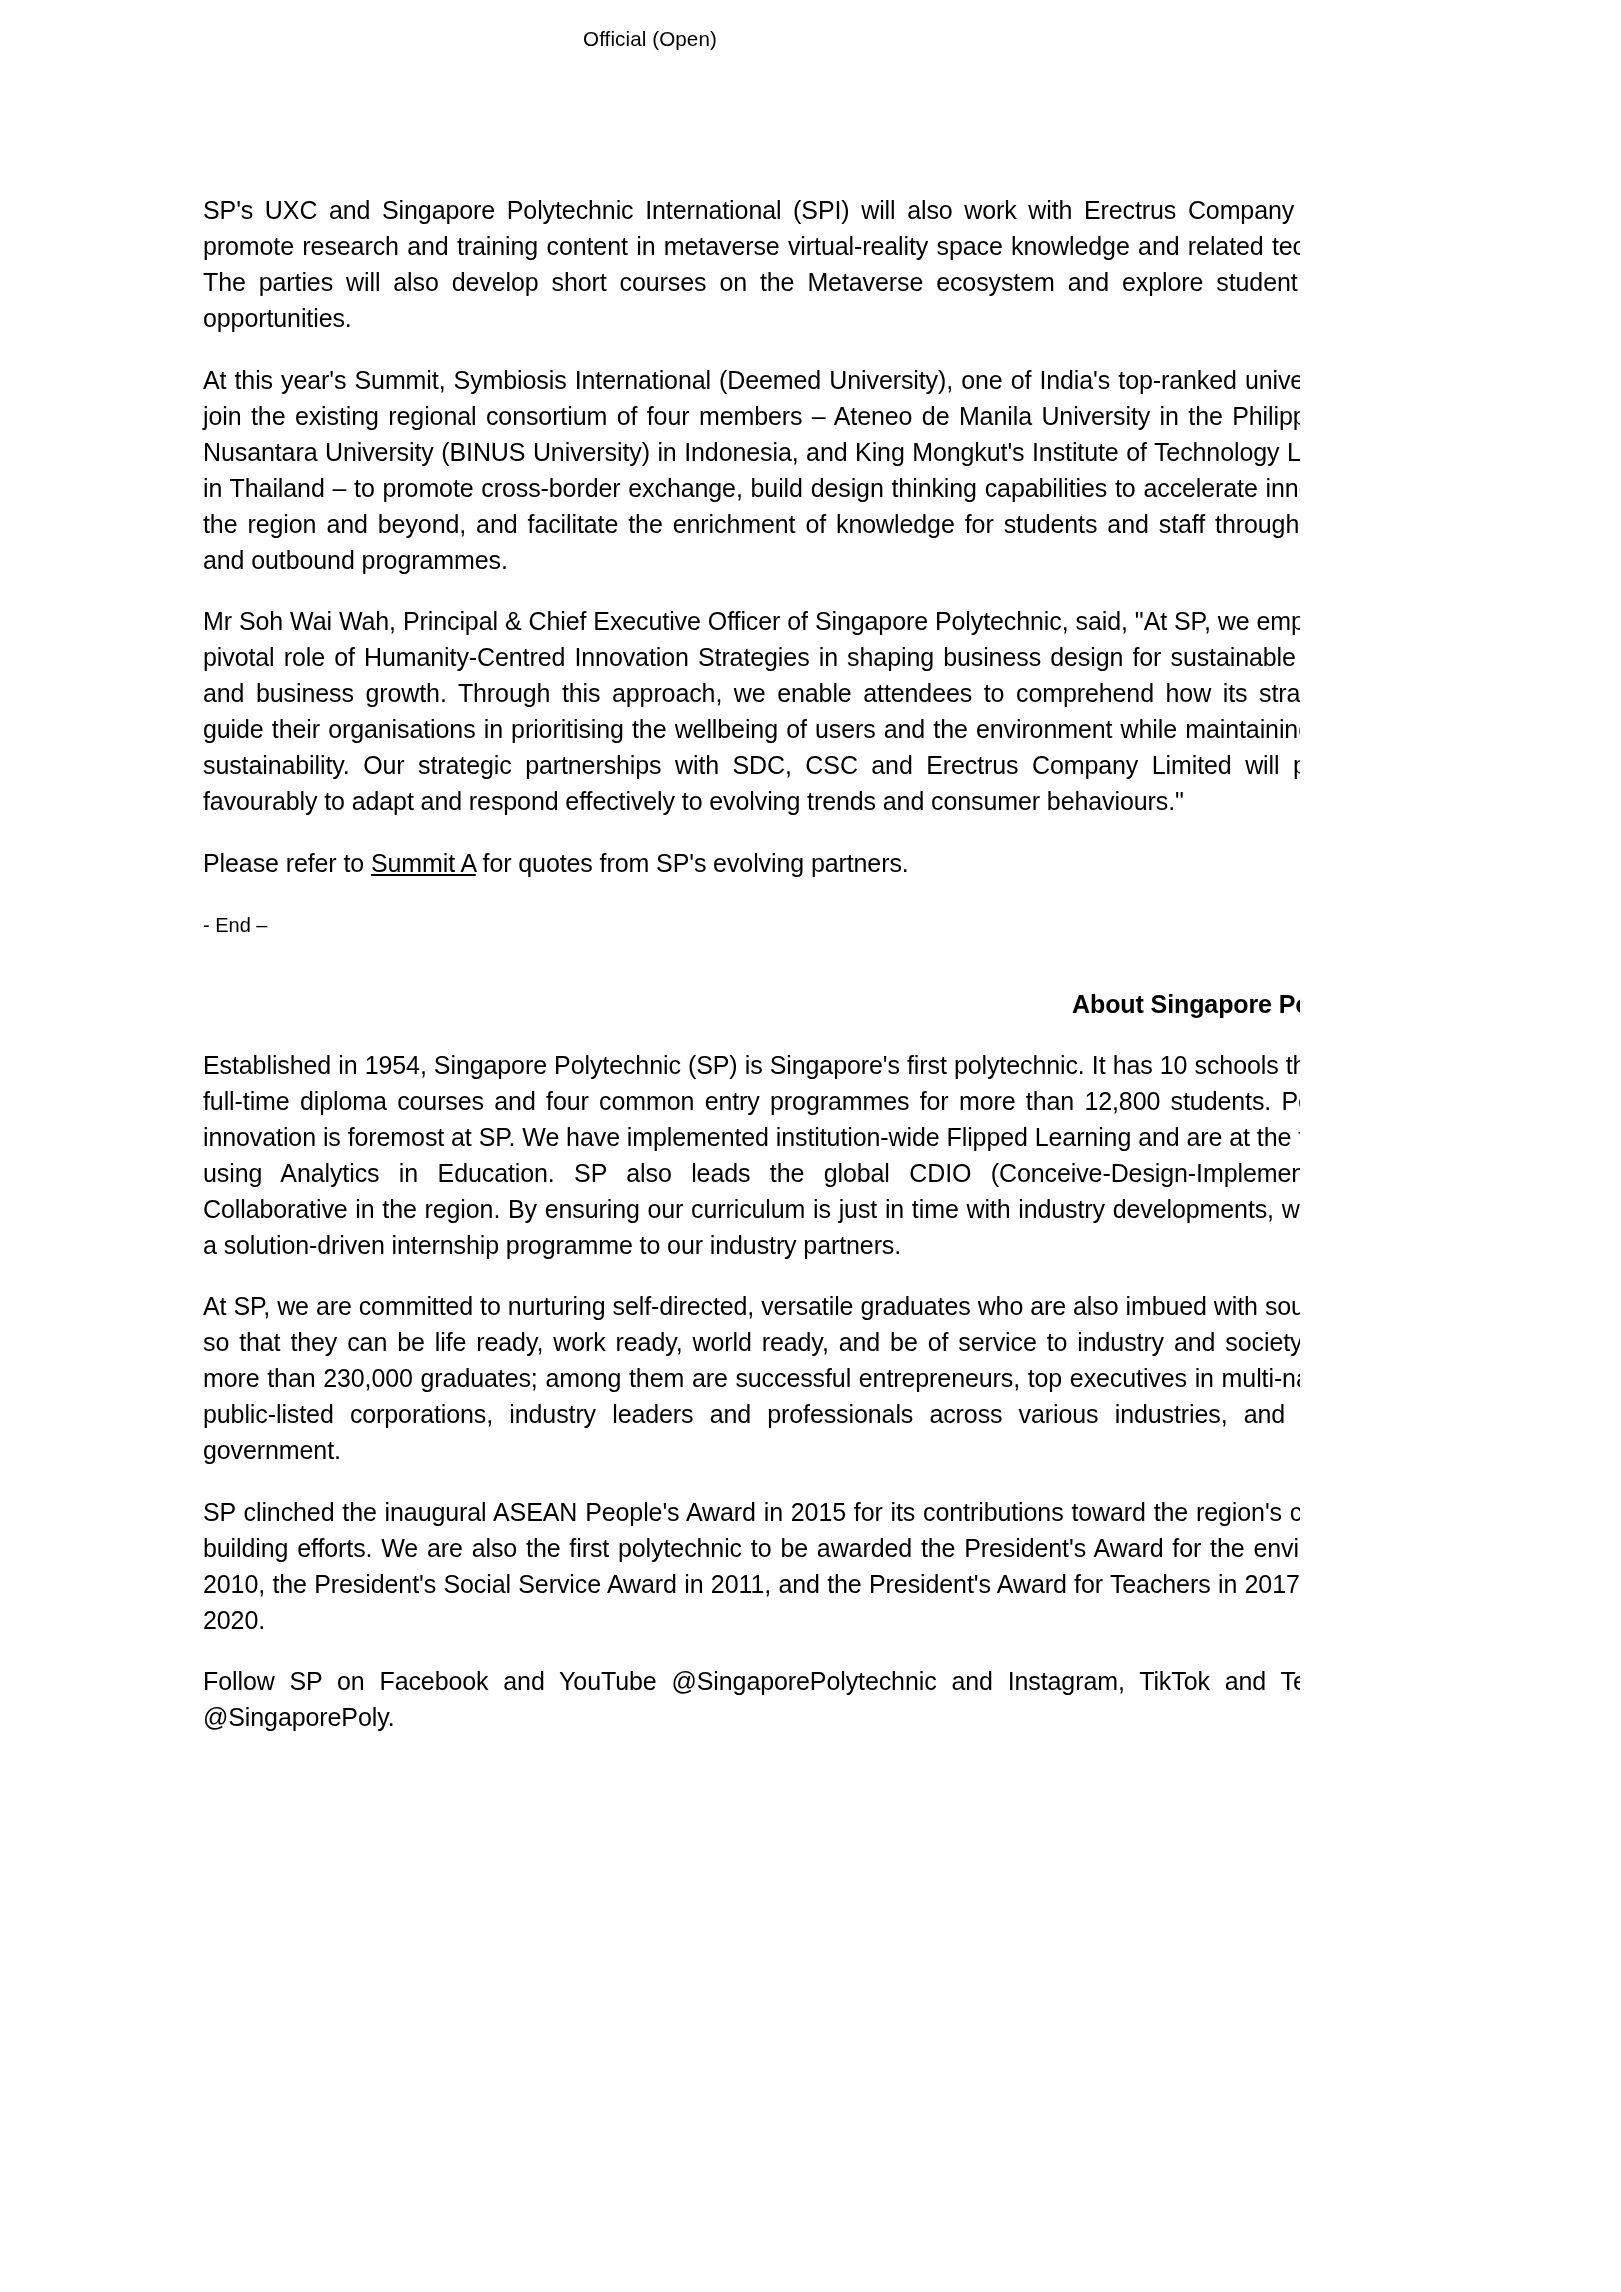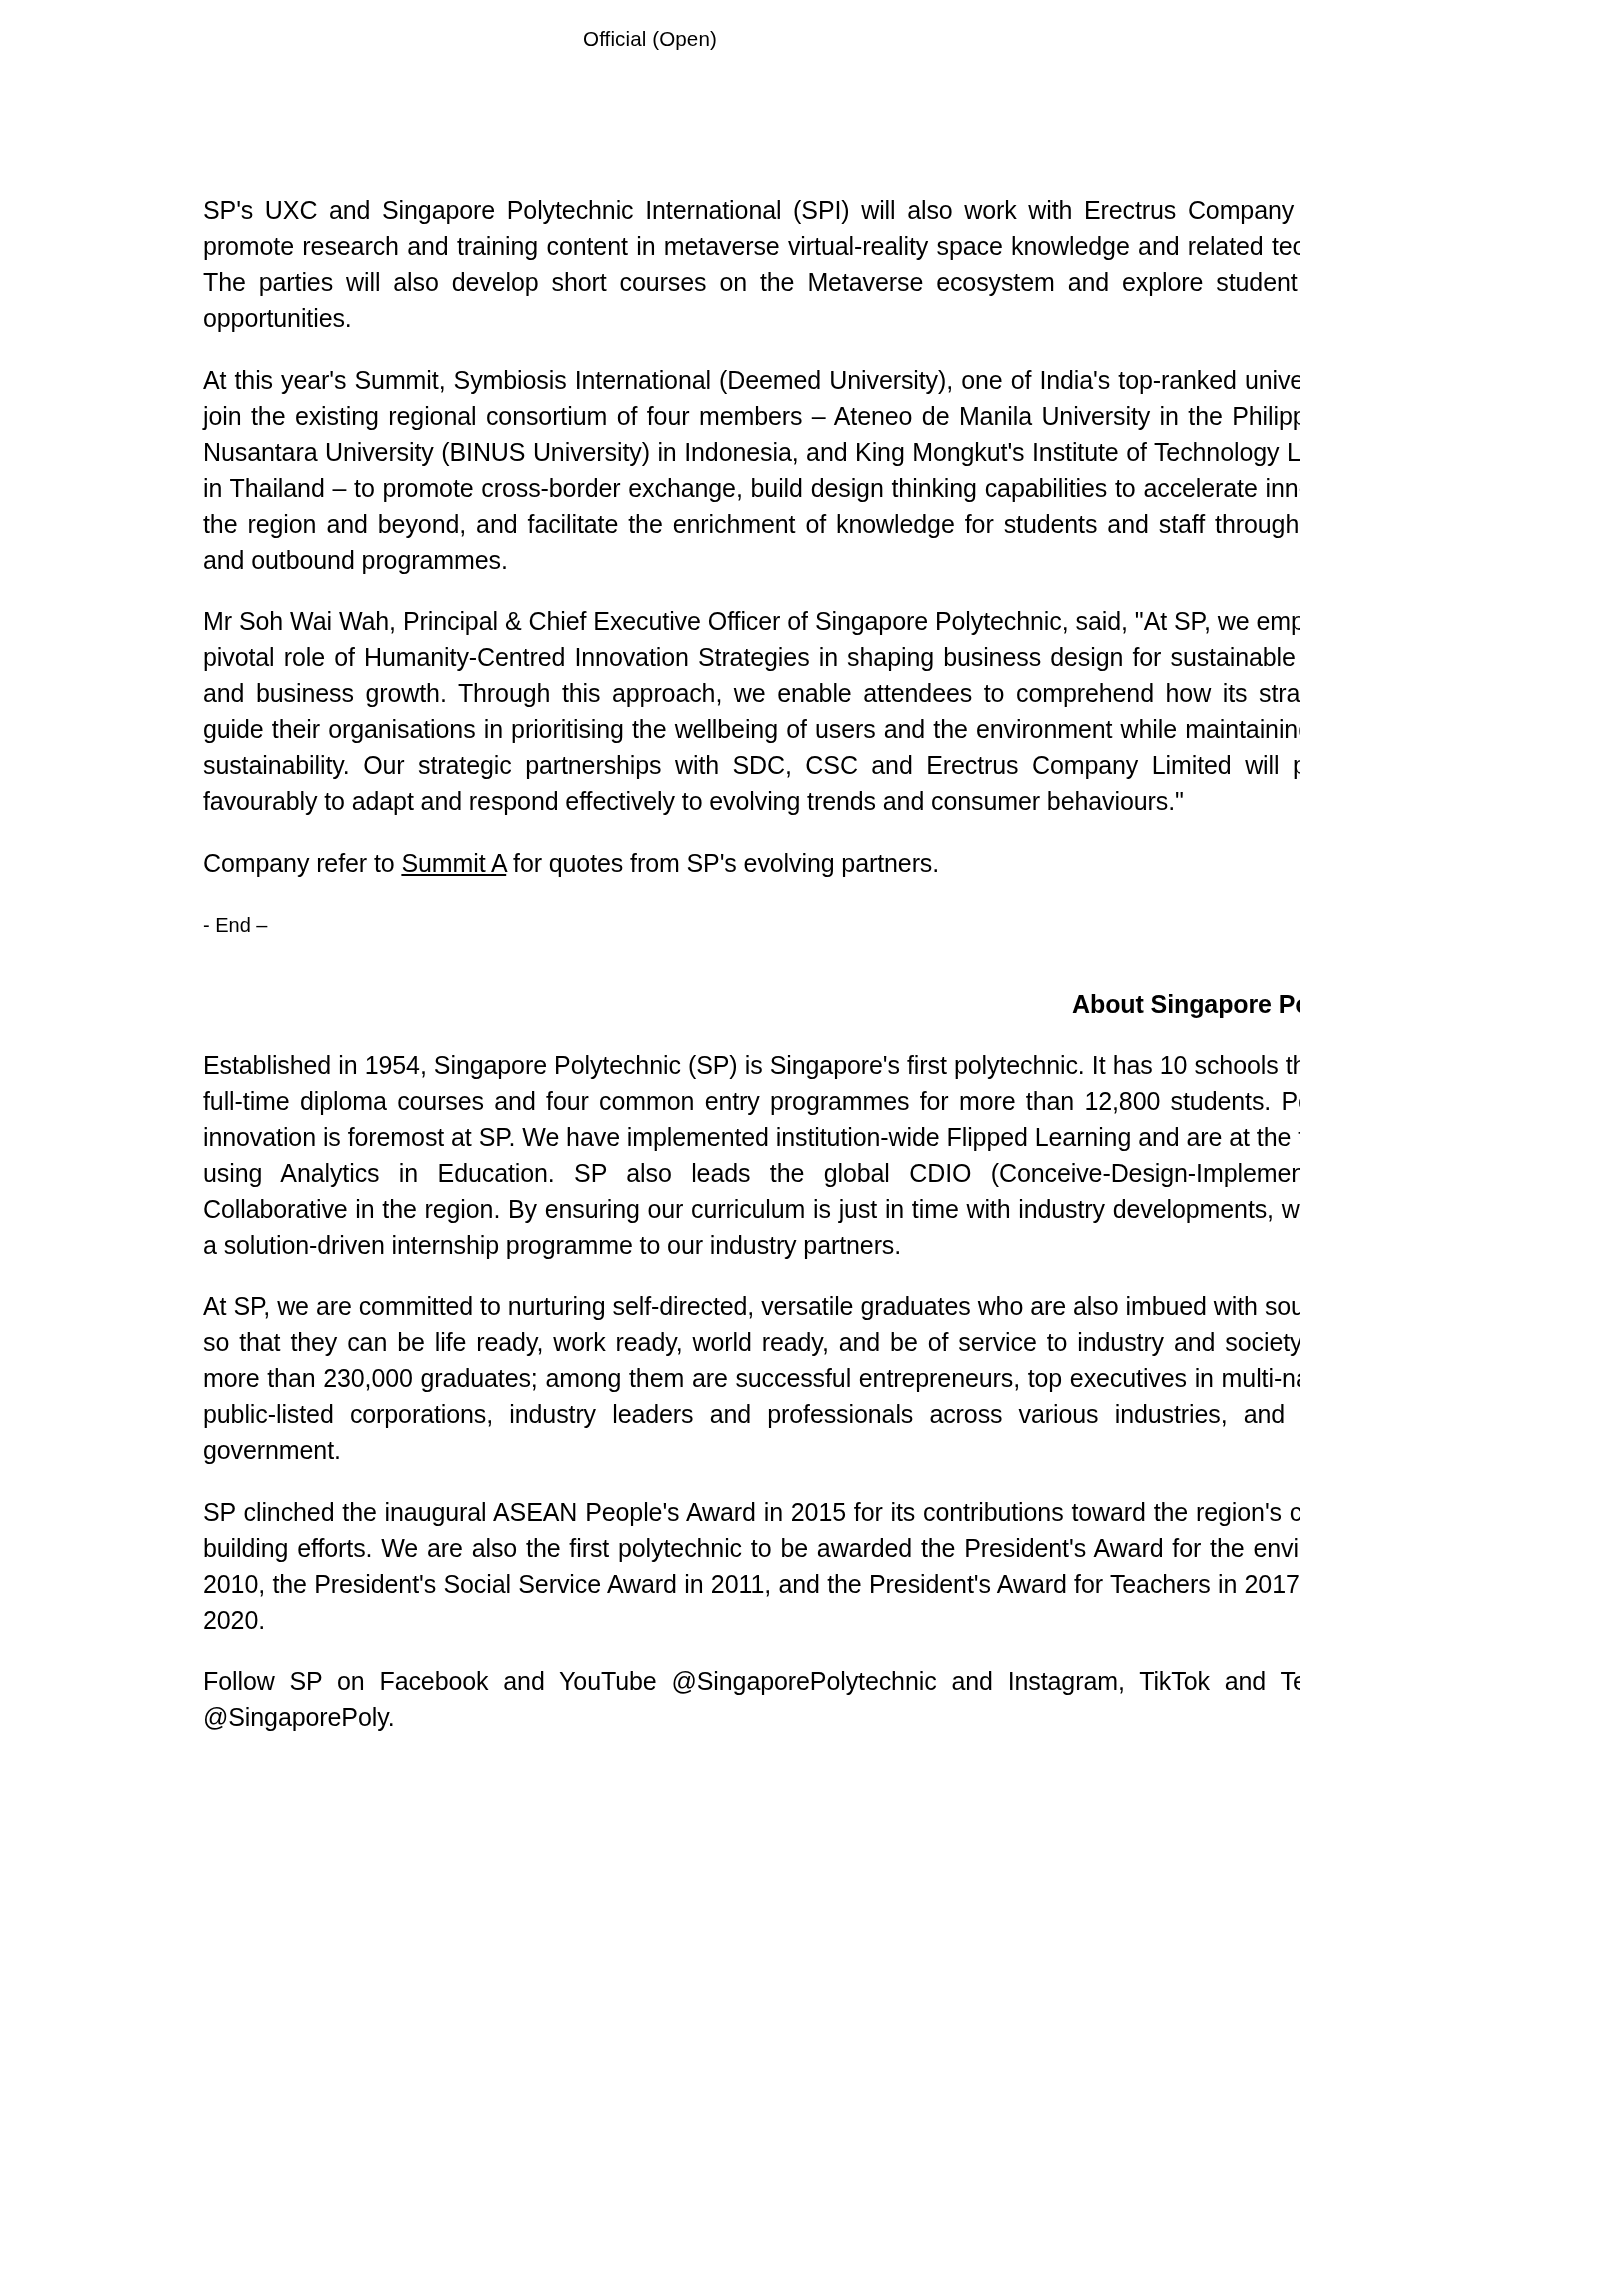--- a/index.html
+++ b/index.html
@@ -73,21 +73,21 @@
   <div class="doc-header">Official (Open)</div>
 
   <div class="body-col">
 
     <p class="para">SP's UXC and Singapore Polytechnic International (SPI) will also work with Erectrus Company Limited to promote research and training content in metaverse virtual-reality space knowledge and related technologies. The parties will also develop short courses on the Metaverse ecosystem and explore student internship opportunities.</p>
 
     <p class="para">At this year's Summit, Symbiosis International (Deemed University), one of India's top-ranked universities, will join the existing regional consortium of four members – Ateneo de Manila University in the Philippines, Bina Nusantara University (BINUS University) in Indonesia, and King Mongkut's Institute of Technology Ladkrabang in Thailand – to promote cross-border exchange, build design thinking capabilities to accelerate innovations in the region and beyond, and facilitate the enrichment of knowledge for students and staff through in-country and outbound programmes.</p>
 
     <p class="para">Mr Soh Wai Wah, Principal &amp; Chief Executive Officer of Singapore Polytechnic, said, "At SP, we emphasise the pivotal role of Humanity-Centred Innovation Strategies in shaping business design for sustainable innovation and business growth. Through this approach, we enable attendees to comprehend how its strategies can guide their organisations in prioritising the wellbeing of users and the environment while maintaining business sustainability. Our strategic partnerships with SDC, CSC and Erectrus Company Limited will position us favourably to adapt and respond effectively to evolving trends and consumer behaviours."</p>
 
-    <p class="para"><span>Company refer to </span><span class="u">Summit A</span><span> for quotes from SP's evolving partners.</span></p>
+    <p class="para"><span>Please refer to </span><span class="u">Summit A</span><span> for quotes from SP's evolving partners.</span></p>
 
     <p class="centered">- End –</p>
 
     <h2 class="section-heading">About Singapore Polytechnic</h2>
 
     <p class="para">Established in 1954, Singapore Polytechnic (SP) is Singapore's first polytechnic. It has 10 schools that offer 30 full-time diploma courses and four common entry programmes for more than 12,800 students. Pedagogical innovation is foremost at SP. We have implemented institution-wide Flipped Learning and are at the forefront of using Analytics in Education. SP also leads the global CDIO (Conceive-Design-Implement-Operate) Collaborative in the region. By ensuring our curriculum is just in time with industry developments, we can offer a solution-driven internship programme to our industry partners.</p>
 
     <p class="para">At SP, we are committed to nurturing self-directed, versatile graduates who are also imbued with sound values, so that they can be life ready, work ready, world ready, and be of service to industry and society. We have more than 230,000 graduates; among them are successful entrepreneurs, top executives in multi-national and public-listed corporations, industry leaders and professionals across various industries, and leaders in government.</p>
 
     <p class="para">SP clinched the inaugural ASEAN People's Award in 2015 for its contributions toward the region's community-building efforts. We are also the first polytechnic to be awarded the President's Award for the environment in 2010, the President's Social Service Award in 2011, and the President's Award for Teachers in 2017, 2018 and 2020.</p>

